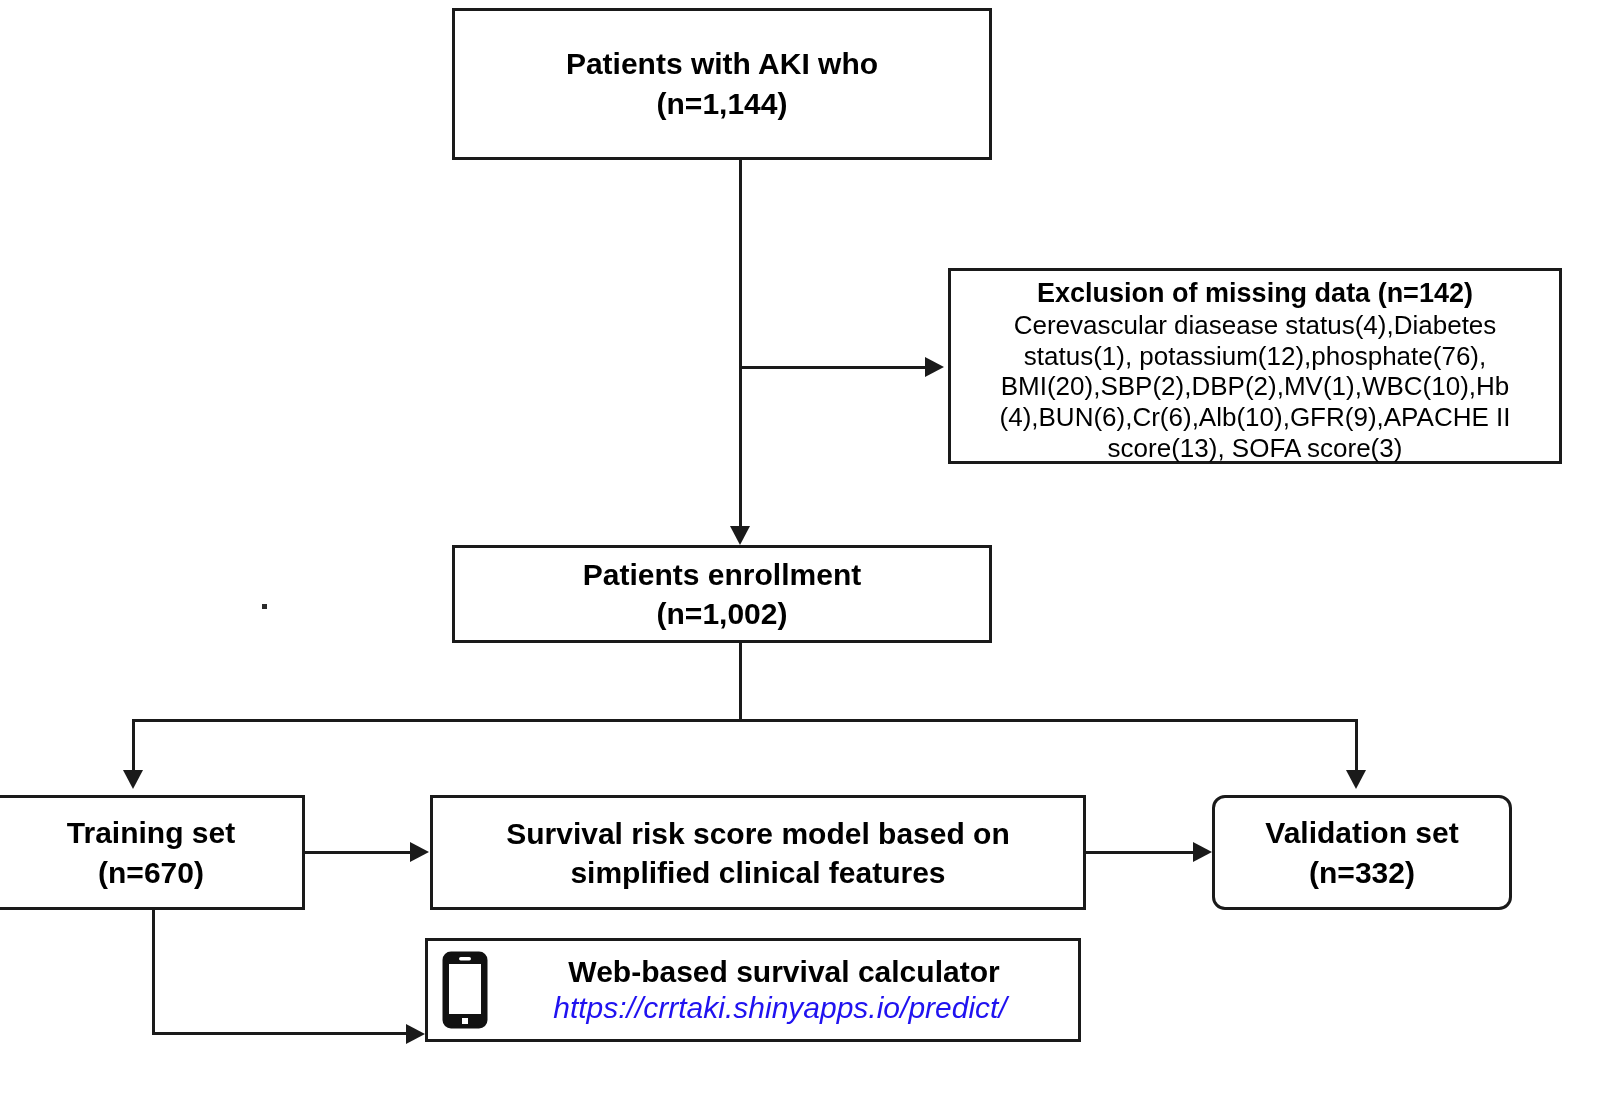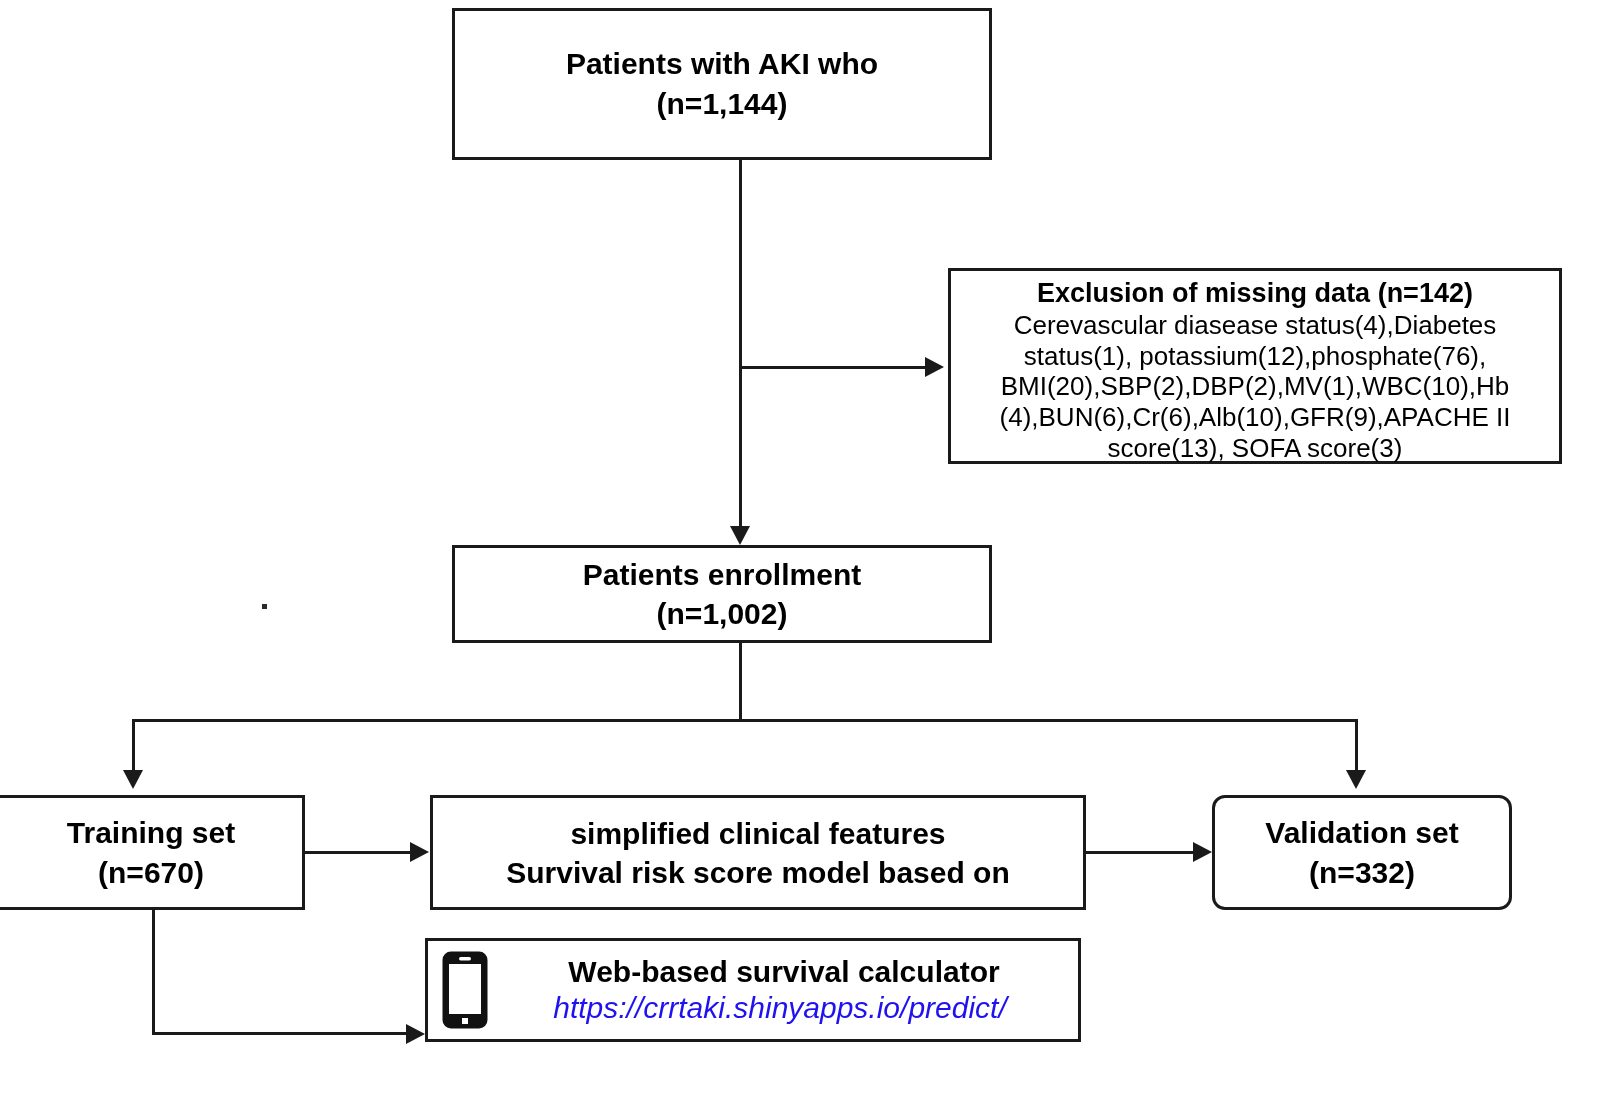--- a/index.html
+++ b/index.html
@@ -212,22 +212,22 @@
     <span class="line">Patients enrollment</span>
     <span class="line">(n=1,002)</span>
   </div>
 
   <div class="box" id="box-training">
     <span class="line">Training set</span>
     <span class="line">(n=670)</span>
   </div>
 
   <div class="box" id="box-model">
+    <span class="line">Survival risk score model based on</span>
     <span class="line">simplified clinical features</span>
-    <span class="line">Survival risk score model based on</span>
   </div>
 
   <div class="box" id="box-validation">
     <span class="line">Validation set</span>
     <span class="line">(n=332)</span>
   </div>
 
   <div class="box" id="box-calculator">
     <span id="phone-icon">
       <svg width="46" height="78" viewBox="0 0 46 78" aria-hidden="true">

